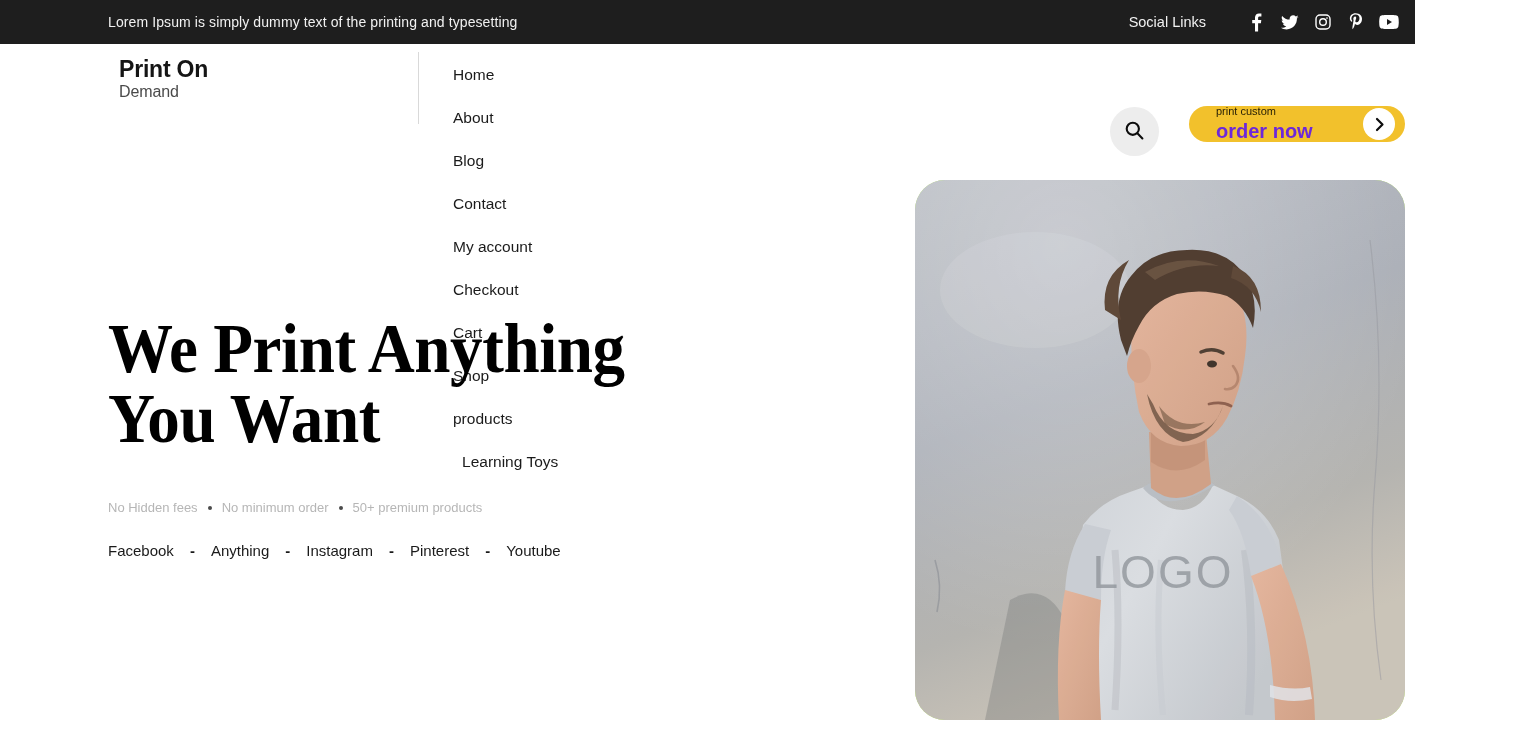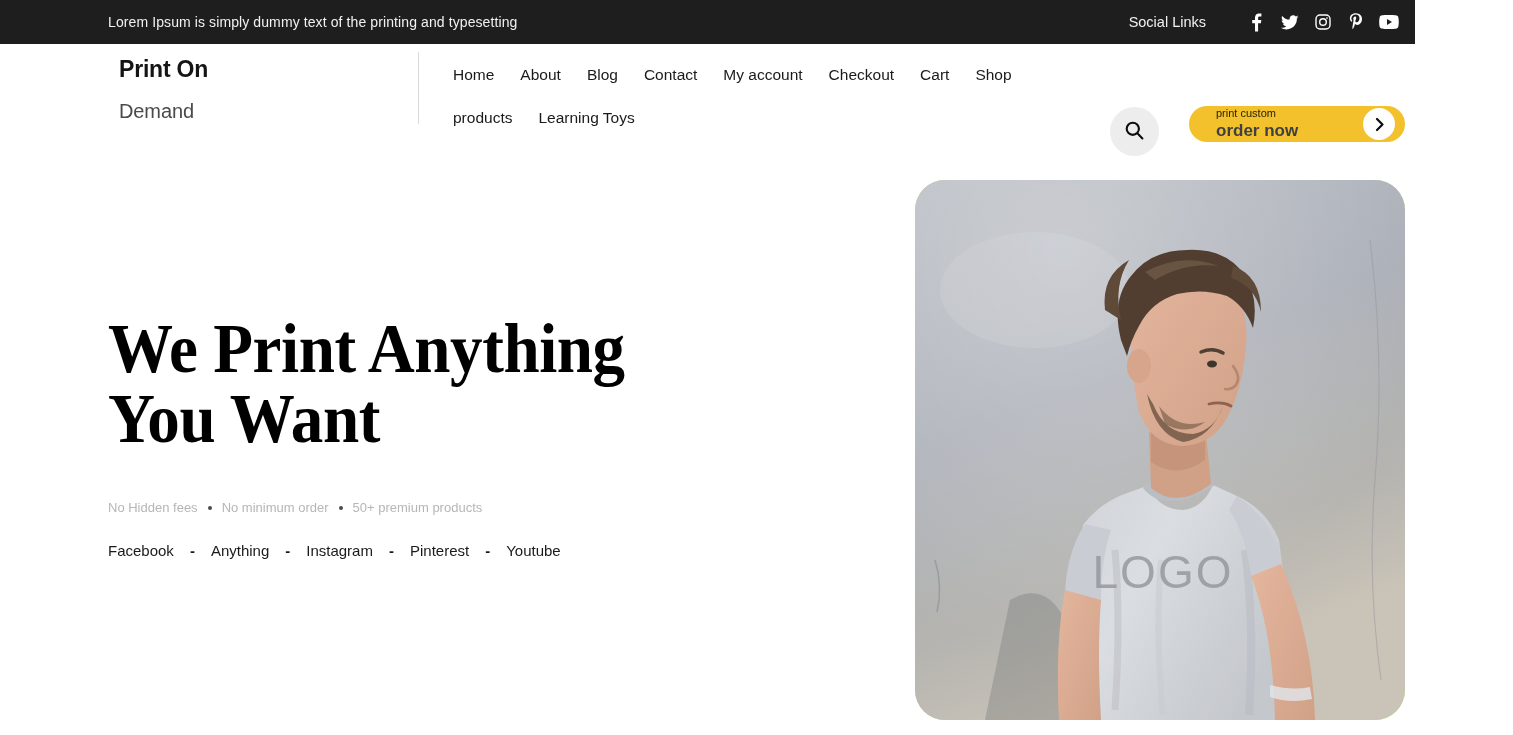--- a/index.html
+++ b/index.html
@@ -73,43 +73,44 @@
     top: 14px;
     line-height: 1.0;
   }
   .logo-line1 {
     font-size: 23px;
     font-weight: bold;
     color: #151515;
     letter-spacing: -0.2px;
   }
   .logo-line2 {
-    font-size: 20px;
+    font-size: 16px;
     font-weight: 400;
     color: #4a4a4a;
     letter-spacing: -0.1px;
-    margin-top: 20px;
+    margin-top: 3px;
   }
   .logo-divider {
     position: absolute;
     left: 418px;
     top: 8px;
     width: 1px;
     height: 72px;
     background: #d9d9d9;
   }
 
   .nav {
     position: absolute;
     left: 453px;
     top: 9px;
     width: 620px;
     display: flex;
     flex-wrap: wrap;
     align-content: flex-start;
+    flex-direction: column;
   }
   .nav-item {
     font-size: 15.5px;
     color: #1a1a1a;
     text-decoration: none;
     line-height: 43px;
     margin-right: 26px;
     white-space: nowrap;
     cursor: pointer;
   }
@@ -148,23 +149,23 @@
     line-height: 1.05;
     text-align: left;
   }
   .cta-top {
     font-size: 11px;
     color: #2a2206;
     display: block;
     margin-bottom: 3px;
   }
   .cta-bottom {
-    font-size: 17px;
+    font-size: 20px;
     font-weight: bold;
-    color: #404040;
+    color: #6d28d9;
     display: block;
   }
   .cta-arrow {
     position: absolute;
     right: 10px;
     width: 32px;
     height: 32px;
     border-radius: 50%;
     background: #ffffff;
     display: flex;

